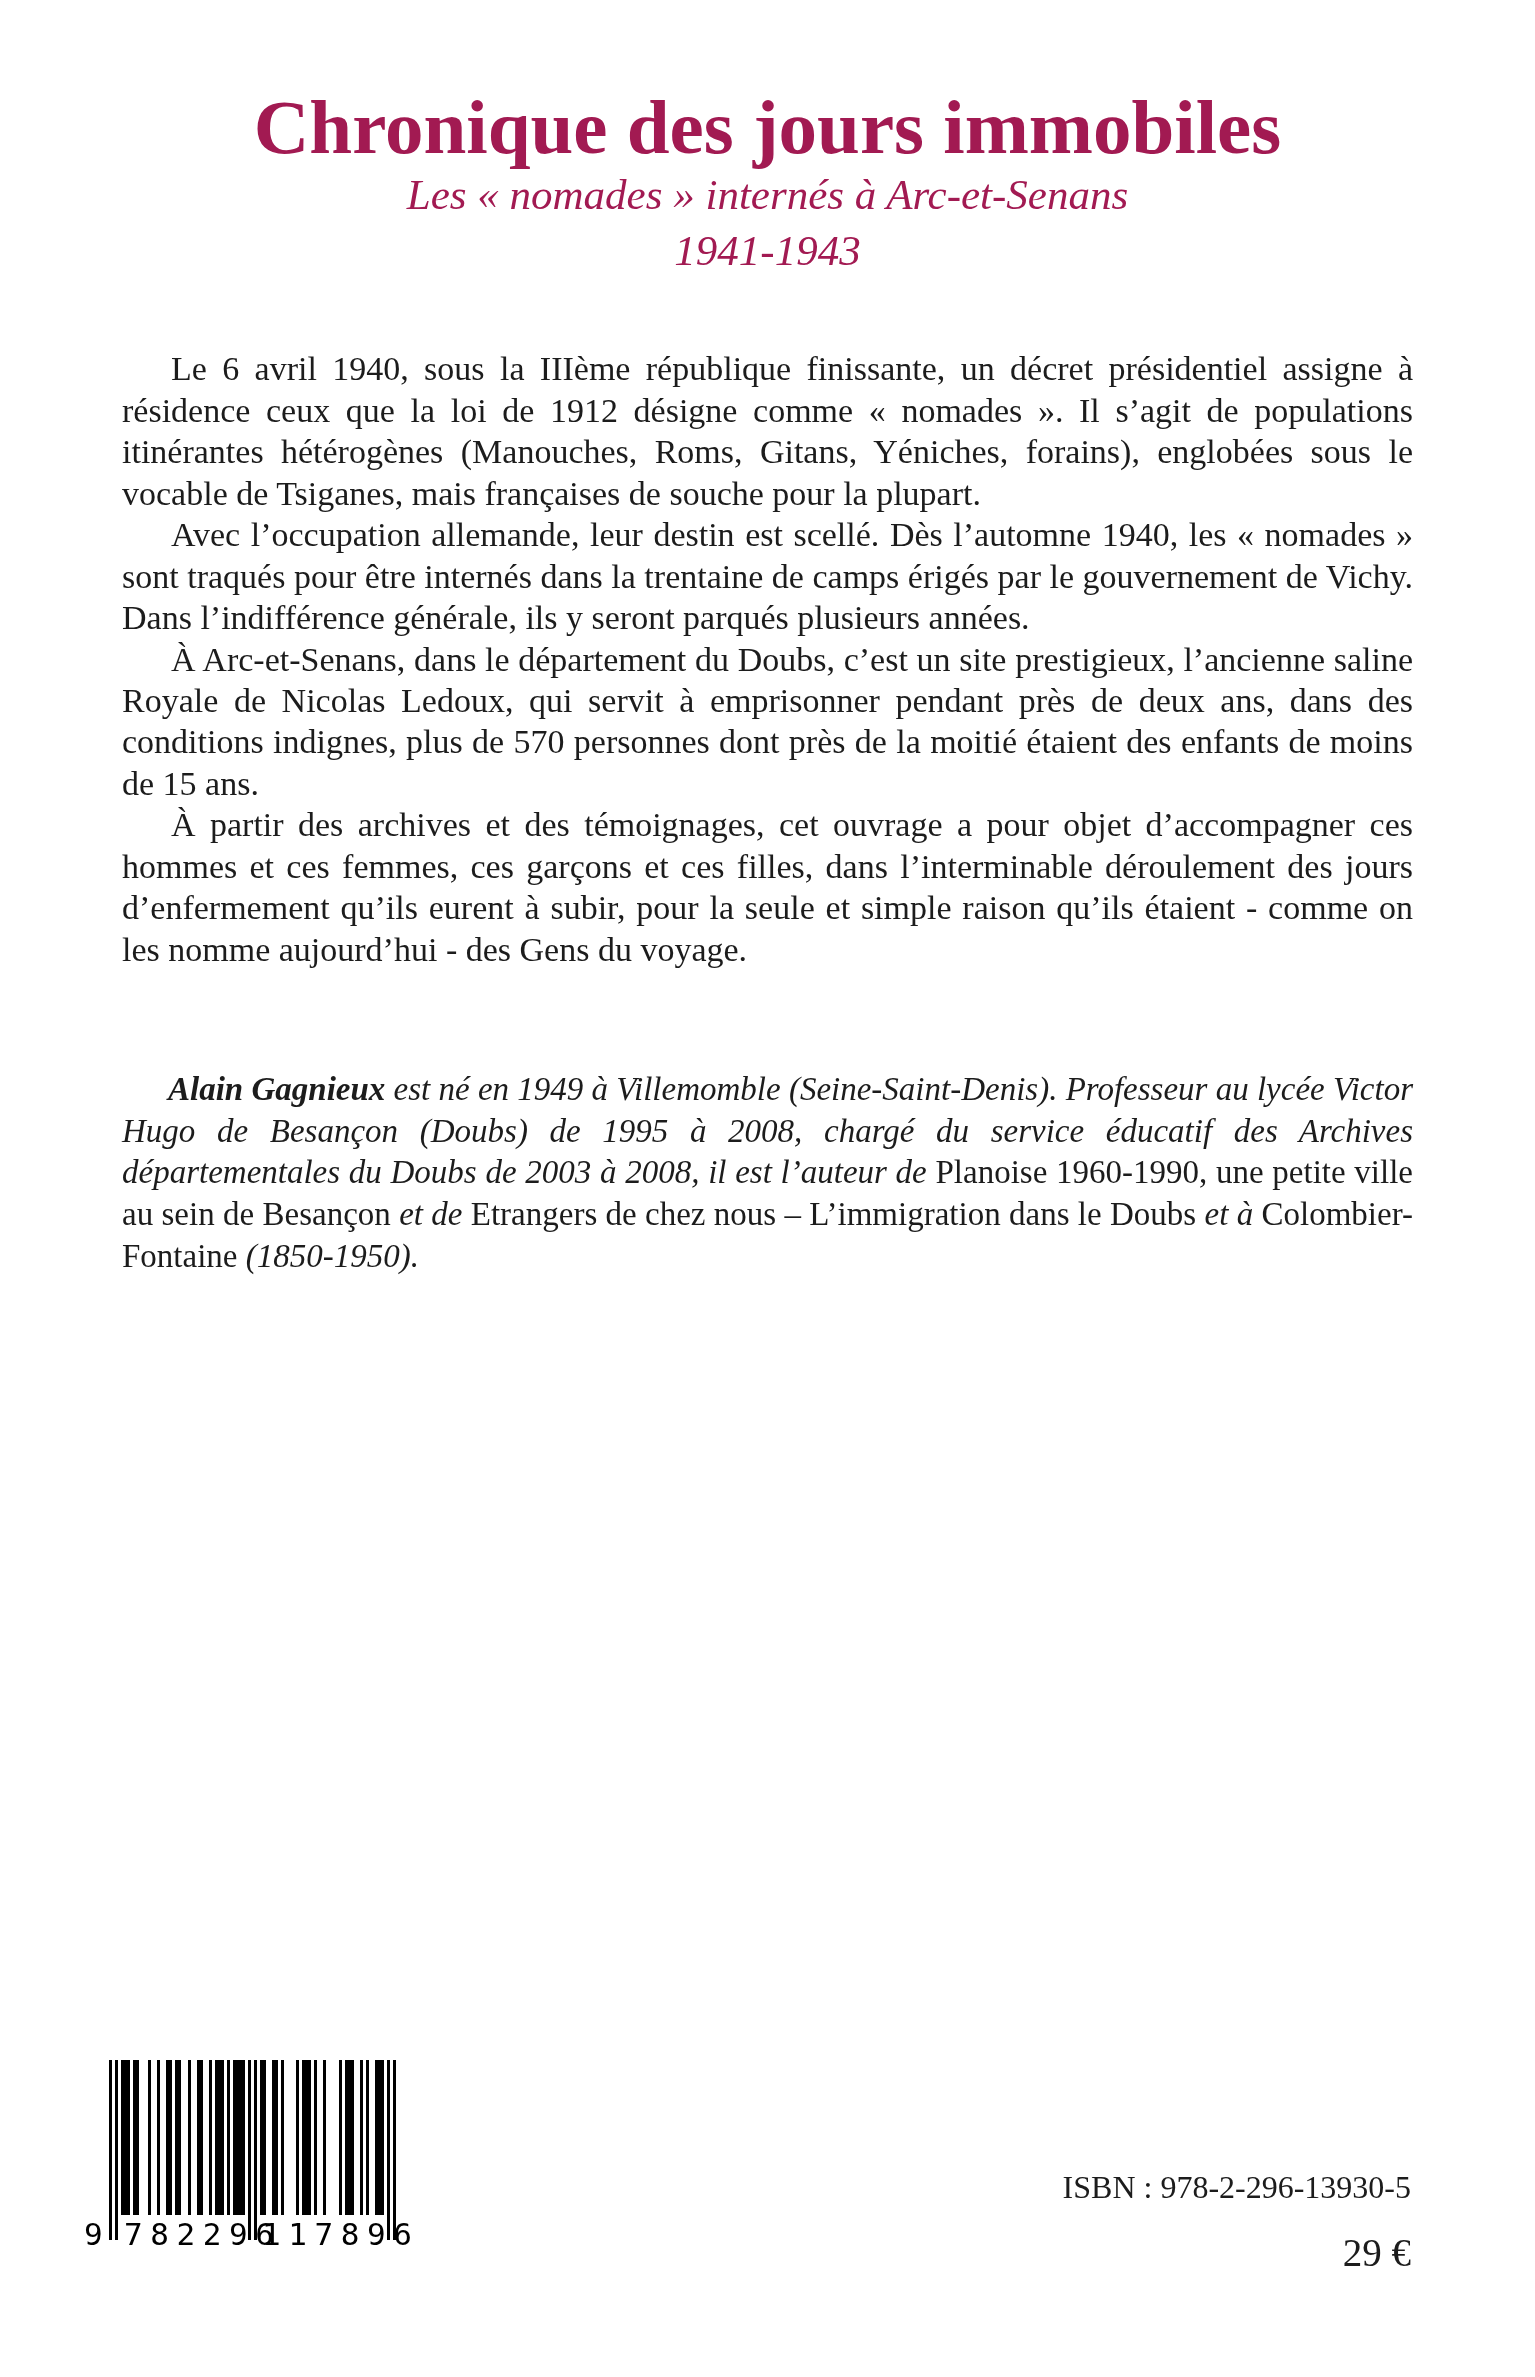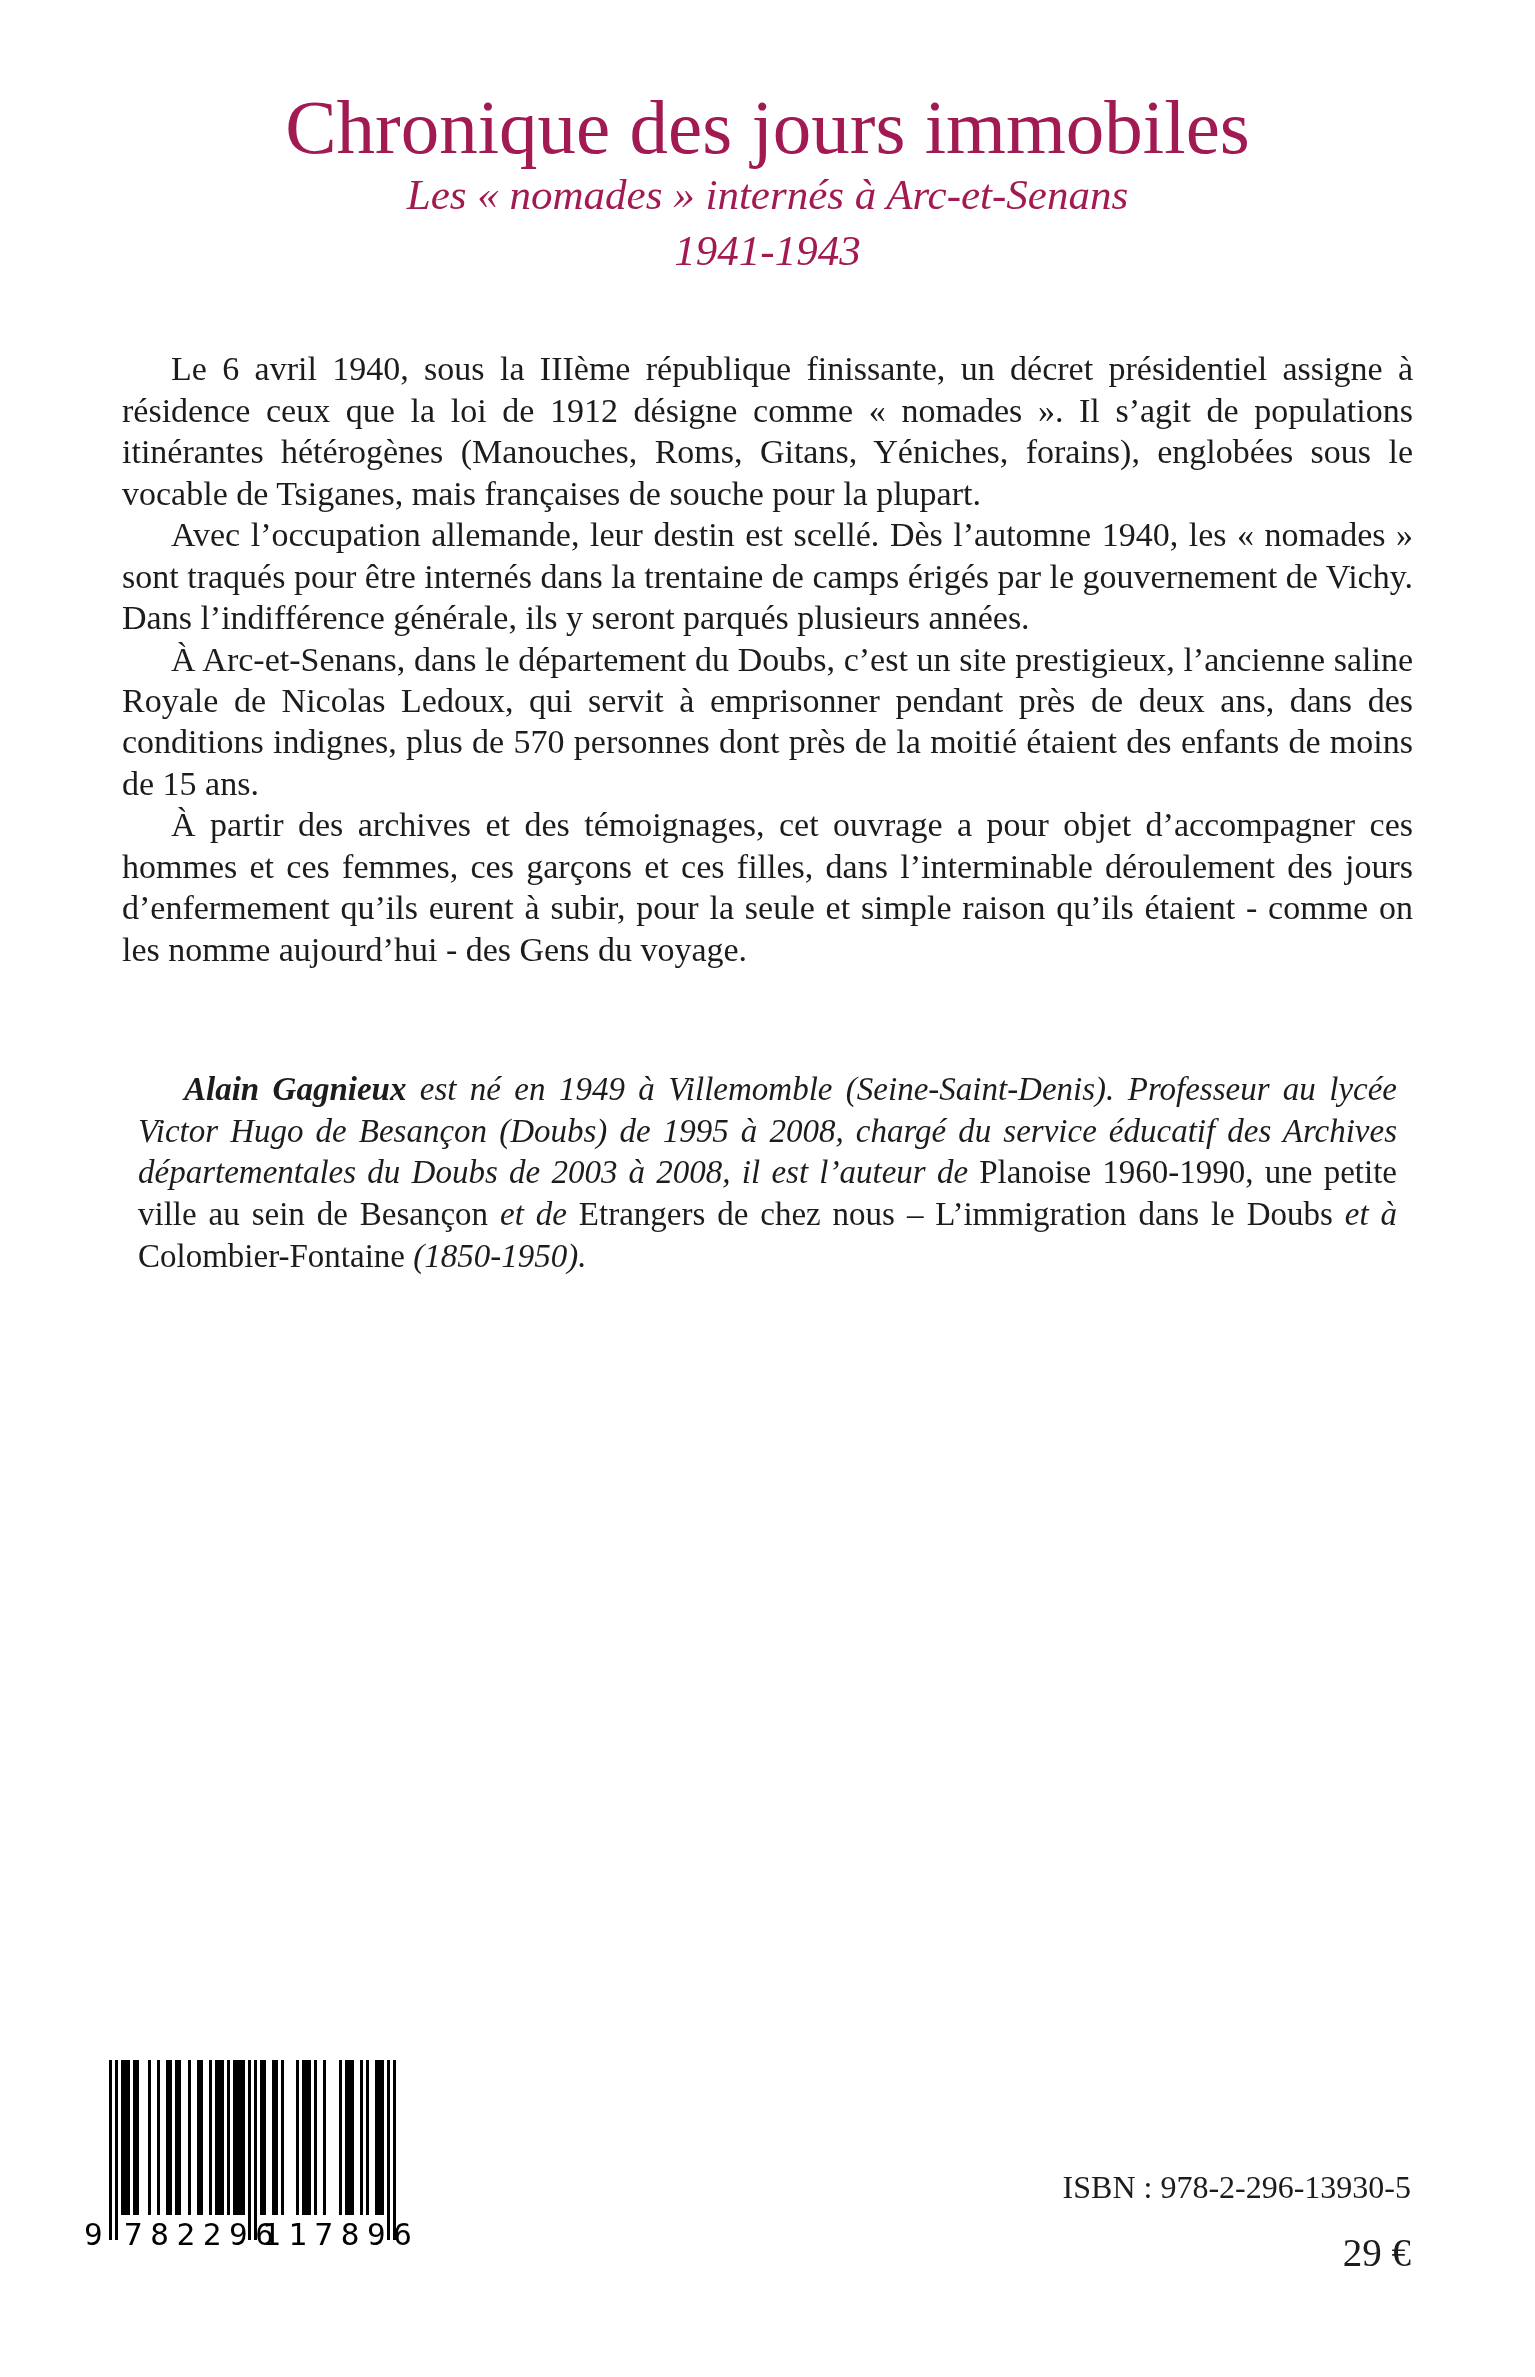--- a/index.html
+++ b/index.html
@@ -14,21 +14,21 @@
     overflow:hidden;
   }
   
   .titles{
     text-align:center;
     padding-top:84px;
     color:var(--accent,#a21a52);
   }
   .titles h1{
     margin:0;
-    font-weight:normal;
+    font-weight:bold;
     font-size:77px;
     line-height:1.12;
   }
   .titles h2{
     margin:1px 0 0 0;
     font-weight:normal;
     font-size:43px;
     line-height:1.1;
     font-style:italic;
   }
@@ -45,21 +45,21 @@
     text-indent:49px;
   }
   
   .bio{
     margin:99px 122px 0 122px;
     font-size:33px;
     line-height:1.26;
     text-align:justify;
     font-style:italic;
   }
-  .bio p{margin:16px; text-indent:46px;}
+  .bio p{margin:0; text-indent:46px;}
   .bio .roman{font-style:normal;}
   .bio .bold-italic{font-weight:bold; font-style:italic;}
   .bio .italic{font-style:italic;}
   
   .barcode-wrap{
     position:absolute;
     left:84px;
     top:2060px;
     width:336px;
     height:218px;

